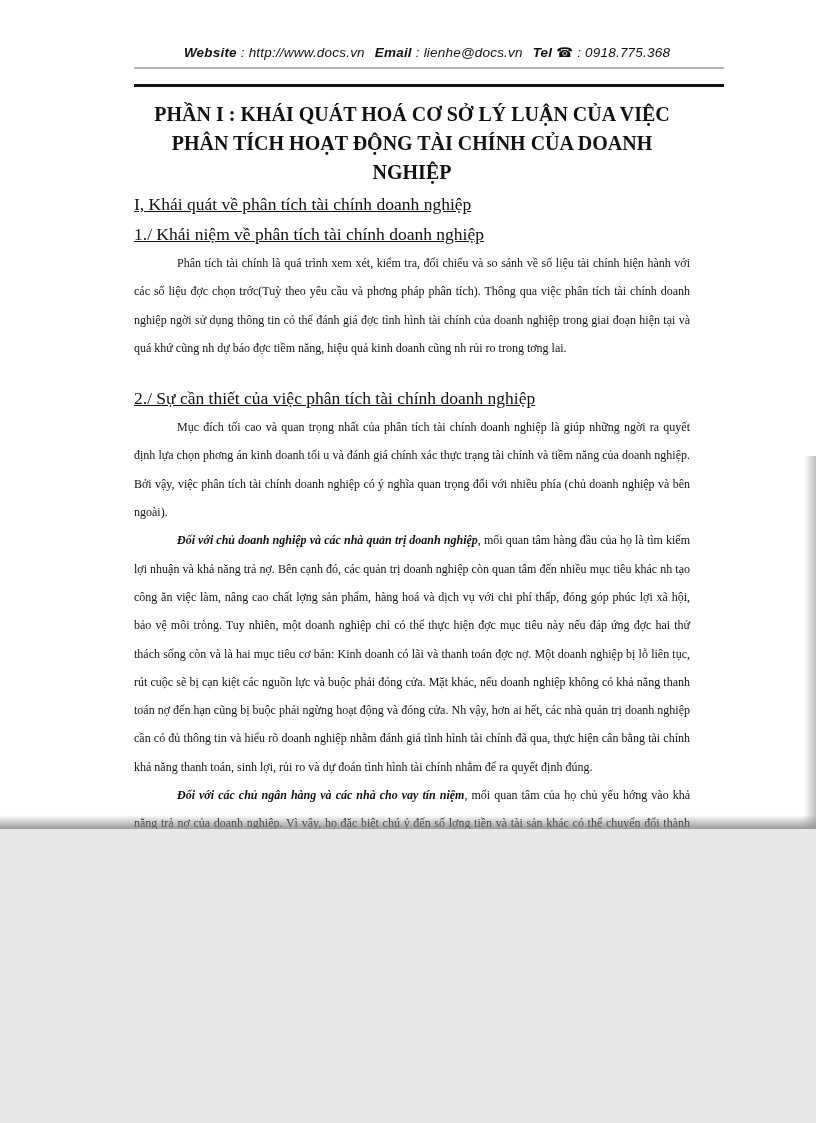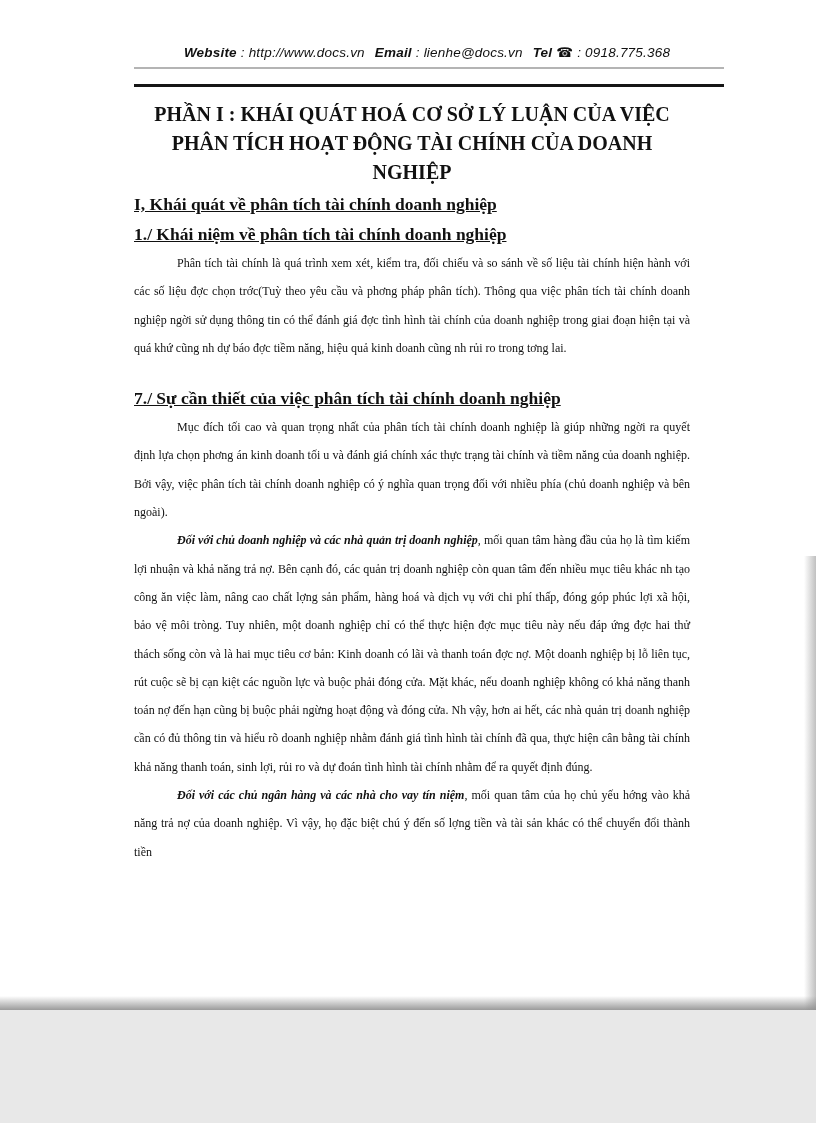--- a/index.html
+++ b/index.html
@@ -1,18 +1,18 @@
 <!DOCTYPE html>
 <html><head>
 <meta charset="utf-8">
 <style>
   html,body { margin:0; padding:0; background:#e8e8e8; }
   .page {
     position:relative;
-    width:816px; height:1010px;
+    width:816px; height:829px;
     margin:0 auto;
     background:#ffffff;
     font-family:"Liberation Serif","DejaVu Serif",serif;
     color:#111;
     overflow:hidden;
   }
   
   .hdr-text {
     position:absolute; top:44px; left:136px; width:588px;
     text-align:center;
@@ -33,21 +33,21 @@
   
   .content {
     position:absolute; top:100px; left:134px; width:556px;
   }
   .doc-title {
     font-size:20px; font-weight:bold;
     text-align:center; line-height:29px;
     margin:0 0 2px 0;
   }
   .h-underline {
-    font-size:17.5px; font-weight:bold;
+    font-size:17.5px; font-weight:normal;
     text-decoration:underline;
     line-height:30px; margin:0;
   }
   .h-gap { margin-top:21px; }
   .para {
     font-size:12px; line-height:28.3px;
     text-align:justify; text-indent:43px;
     margin:0;
   }
   .para .lead { font-weight:bold; font-style:italic; }
@@ -84,21 +84,21 @@
   <div class="rule-black"></div>
 
   <div class="content">
     <div class="doc-title">PHẦN I :  KHÁI QUÁT HOÁ  CƠ SỞ LÝ LUẬN CỦA VIỆC PHÂN TÍCH HOẠT ĐỘNG TÀI CHÍNH CỦA DOANH NGHIỆP</div>
 
     <h2 class="h-underline">I, Khái quát về phân tích  tài chính doanh nghiệp</h2>
     <h2 class="h-underline">1./ Khái niệm về phân tích tài chính doanh nghiệp</h2>
 
     <p class="para">Phân tích tài chính  là quá trình xem xét, kiểm tra, đối chiếu và so sánh về số liệu tài chính hiện hành với các số liệu đợc  chọn trớc(Tuỳ  theo yêu cầu và phơng  pháp phân tích). Thông qua việc phân tích tài chính doanh nghiệp ngời  sử dụng thông tin có thể đánh giá đợc  tình hình tài chính của doanh nghiệp trong giai đoạn hiện tại và  quá khứ cũng nh  dự báo đợc  tiềm năng, hiệu quả kinh doanh cũng nh  rủi ro trong tơng  lai.</p>
 
-    <h2 class="h-underline h-gap">7./ Sự cần thiết của việc phân tích  tài chính doanh nghiệp</h2>
+    <h2 class="h-underline h-gap">2./ Sự cần thiết của việc phân tích  tài chính doanh nghiệp</h2>
 
     <p class="para">Mục đích tối cao  và quan trọng nhất của phân tích tài chính doanh nghiệp là giúp những ngời  ra quyết định lựa chọn phơng  án kinh doanh tối u  và đánh giá chính xác thực trạng tài chính và tiềm năng của doanh nghiệp. Bởi vậy, việc phân tích  tài chính doanh nghiệp có ý nghĩa quan trọng đối với nhiều phía (chủ doanh nghiệp  và bên ngoài).</p>
 
     <p class="para"><span class="lead">Đối với chủ doanh nghiệp và các nhà quản trị doanh nghiệp</span><span>, mối quan tâm hàng đầu của họ là tìm kiếm lợi nhuận và khả năng trả nợ. Bên cạnh đó, các  quản trị doanh nghiệp còn quan tâm đến nhiều mục tiêu khác nh  tạo công ăn việc làm, nâng cao chất lợng  sản phẩm, hàng hoá và dịch vụ với chi phí thấp, đóng góp phúc lợi xã hội, bảo vệ môi tròng.  Tuy nhiên, một doanh nghiệp chỉ có thể thực hiện đợc  mục tiêu này nếu đáp ứng đợc hai thử thách sống còn và là hai mục tiêu cơ bản: Kinh doanh có lãi và thanh toán đợc  nợ. Một doanh nghiệp bị lỗ liên tục, rút cuộc sẽ bị cạn kiệt các nguồn lực và buộc phải đóng cửa. Mặt khác, nếu doanh nghiệp không có khả năng thanh toán nợ đến hạn cũng bị buộc phải ngừng hoạt động và đóng cửa. Nh  vậy, hơn ai hết, các nhà quản trị doanh nghiệp cần có đủ thông tin và hiểu rõ doanh nghiệp nhằm đánh giá tình hình tài chính đã qua, thực hiện cân bằng tài chính khả năng thanh toán, sinh lợi, rủi ro và dự đoán tình hình tài chính nhằm để ra quyết định đúng.</span></p>
 
     <p class="para"><span class="lead">Đối với các chủ ngân hàng và các nhà cho vay tín niệm</span><span>, mối quan tâm của họ chủ yếu hớng  vào khả năng trả nợ của doanh nghiệp. Vì vậy, họ đặc biệt chú ý đến số lợng  tiền và tài sản khác có thể chuyển đổi thành tiền</span></p>
   </div>
 
   <div class="rule-footer"></div>
   <div class="page-number">1</div>

